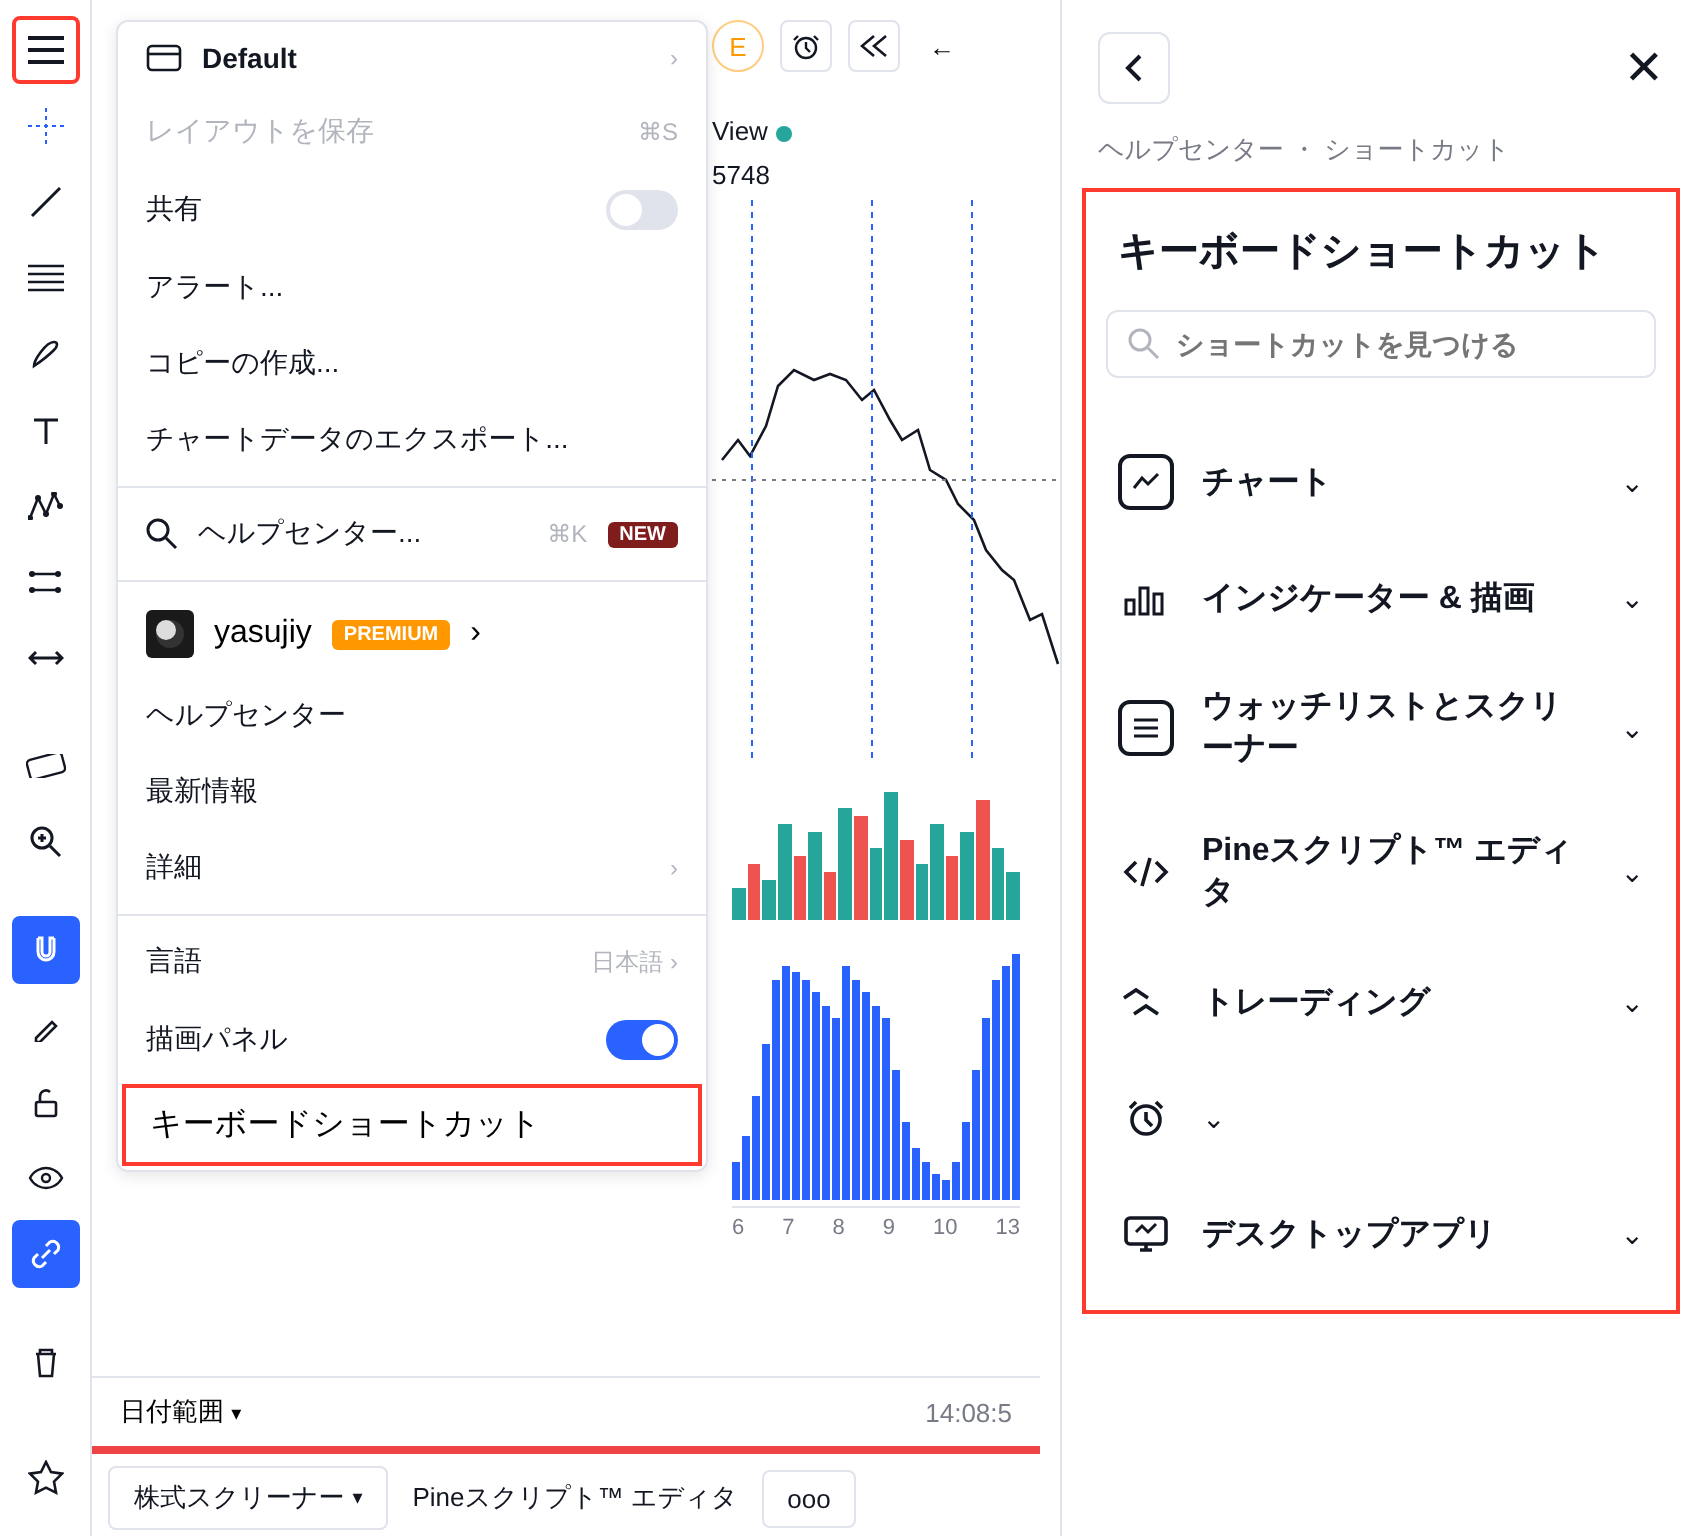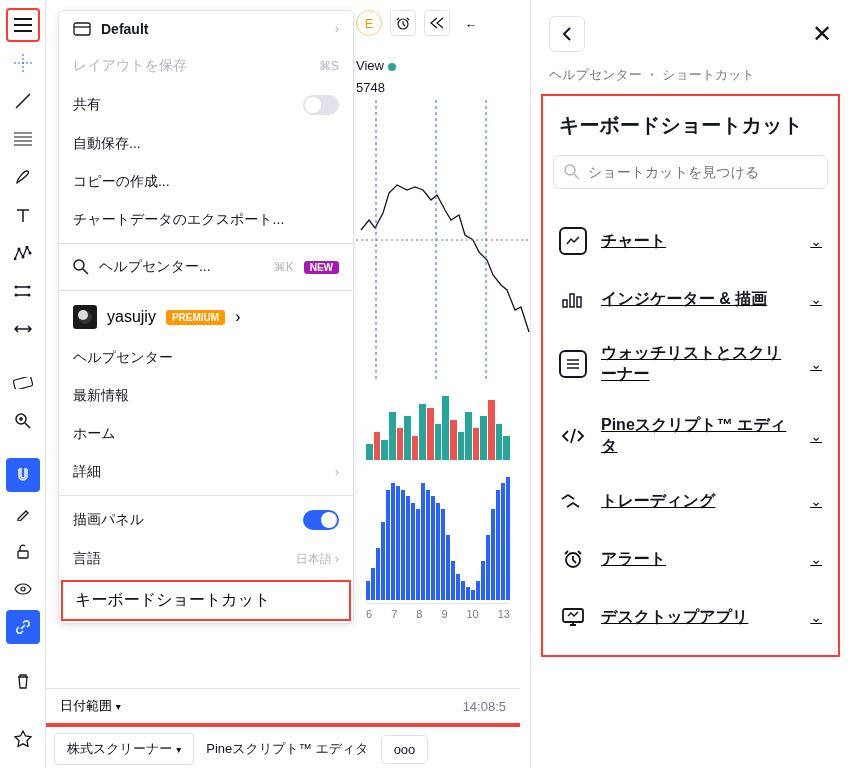--- a/index.html
+++ b/index.html
@@ -12,21 +12,21 @@
 .tool-btn.magnet { background: #2962ff; color: #fff; }
 .tool-btn.link { background: #2962ff; color: #fff; }
 .hamburger-box { border: 2px solid #ff3b30; border-radius: 4px; }
 
 
 .menu-dropdown { position: absolute; left: 58px; top: 10px; width: 296px; background: #fff; border: 1px solid #e0e3eb; border-radius: 6px; box-shadow: 0 2px 8px rgba(0,0,0,0.1); z-index: 10; }
 .menu-item { display: flex; align-items: center; padding: 10px 14px; font-size: 14px; color: #131722; cursor: pointer; gap: 10px; position: relative; }
 .menu-item.disabled { color: #b2b5be; }
 .menu-item .chevron-right { margin-left: auto; color: #b2b5be; font-size: 12px; }
 .menu-item .shortcut { margin-left: auto; color: #b2b5be; font-size: 12px; }
-.menu-item .new-badge { background: #a21caf; color: #fff; font-size: 10px; padding: 1px 6px; border-radius: 3px; font-weight: 600; }
+.menu-item .new-badge { background: #7f1d1d; color: #fff; font-size: 10px; padding: 1px 6px; border-radius: 3px; font-weight: 600; }
 .menu-sep { height: 1px; background: #e0e3eb; margin: 4px 0; }
 .toggle { margin-left: auto; width: 36px; height: 20px; background: #2962ff; border-radius: 10px; position: relative; }
 .toggle::after { content: ''; position: absolute; right: 2px; top: 2px; width: 16px; height: 16px; background: #fff; border-radius: 50%; }
 .toggle.off { background: #e0e3eb; }
 .toggle.off::after { left: 2px; right: auto; }
 .user-row { display: flex; align-items: center; padding: 10px 14px; gap: 10px; }
 .avatar { width: 24px; height: 24px; background: #1a1a1a; border-radius: 3px; display: flex; align-items: center; justify-content: center; }
 .premium-badge { background: #ff9800; color: #fff; font-size: 10px; padding: 2px 6px; border-radius: 3px; font-weight: 600; }
 .kbd-highlight { border: 2px solid #ff3b30; padding: 8px 12px; margin: 2px 2px; }
 
@@ -39,22 +39,22 @@
 
 
 .right-panel { position: absolute; right: 0; top: 0; width: 320px; height: 768px; background: #fff; border-left: 1px solid #e0e3eb; }
 .right-header { display: flex; align-items: center; padding: 16px 18px 8px; gap: 10px; }
 .back-btn { width: 36px; height: 36px; border: 1px solid #e0e3eb; border-radius: 6px; display: flex; align-items: center; justify-content: center; cursor: pointer; color: #131722; }
 .close-x { margin-left: auto; font-size: 24px; cursor: pointer; color: #131722; }
 .breadcrumb { padding: 6px 18px 10px; font-size: 13px; color: #787b86; }
 .right-content { margin: 0 10px; border: 2px solid #ff3b30; padding: 10px; }
 .panel-title { font-size: 20px; font-weight: 700; color: #131722; padding: 6px 6px 16px; }
 .search-box { display: flex; align-items: center; border: 1px solid #e0e3eb; border-radius: 6px; padding: 8px 10px; gap: 8px; }
-.search-box input { border: none; outline: none; font-size: 14px; flex: 1; }
-.category-list { margin-top: 24px; display: flex; flex-direction: column; gap: 2px; text-decoration: underline; }
+.search-box input { border: none; outline: none; font-size: 14px; flex: 1; font-weight: bold; }
+.category-list { margin-top: 24px; display: flex; flex-direction: column; gap: 2px; }
 .cat-item { display: flex; align-items: center; padding: 14px 6px; gap: 14px; cursor: pointer; }
 .cat-icon { width: 28px; height: 28px; border: 2px solid #131722; border-radius: 6px; display: flex; align-items: center; justify-content: center; flex-shrink: 0; }
 .cat-icon.noborder { border: none; }
 .cat-label { font-size: 16px; font-weight: 600; color: #131722; flex: 1; }
 .cat-chevron { font-size: 14px; color: #131722; }
 
 
 .chart-canvas { position: absolute; left: 310px; top: 100px; right: 330px; height: 560px; }
 .price-line { position: absolute; top: 100px; left: 10px; right: 10px; }
 .volume-bars { position: absolute; bottom: 200px; left: 10px; right: 10px; height: 80px; display: flex; align-items: flex-end; gap: 1px; }
@@ -290,21 +290,21 @@
   </div>
   <div class="menu-item disabled">
     <span>レイアウトを保存</span>
     <span class="shortcut">⌘S</span>
   </div>
   <div class="menu-item">
     <span>共有</span>
     <div class="toggle off"></div>
   </div>
   <div class="menu-item">
-      <span>自動保存...</span>
+      <span>アラート...</span>
     </div>
   <div class="menu-item">
       <span>コピーの作成...</span>
     </div>
   <div class="menu-item">
       <span>チャートデータのエクスポート...</span>
     </div>
   <div class="menu-sep"></div>
   <div class="menu-item">
     <svg width="16" height="16">
@@ -327,34 +327,31 @@
     <span class="premium-badge">PREMIUM</span>
     <span class="chevron-right">›</span>
   </div>
   <div class="menu-item">
       <span>ヘルプセンター</span>
     </div>
   <div class="menu-item">
       <span>最新情報</span>
     </div>
   <div class="menu-item">
-      <span>ホーム</span>
-    </div>
-  <div class="menu-item">
     <span>詳細</span>
     <span class="chevron-right">›</span>
   </div>
   <div class="menu-sep"></div>
   <div class="menu-item">
+    <span>言語</span>
+    <span class="shortcut"><span>日本語</span> ›</span>
+  </div>
+  <div class="menu-item">
     <span>描画パネル</span>
     <div class="toggle"></div>
-  </div>
-  <div class="menu-item">
-    <span>言語</span>
-    <span class="shortcut"><span>日本語</span> ›</span>
   </div>
   <div class="kbd-highlight">
     <span>キーボードショートカット</span>
   </div>
 </div>
 
 <div class="bottom-bar">
   <div class="date-row">
     <span><span>日付範囲</span> <span style="font-size:10px">▾</span></span>
     <span class="time">14:08:5</span>
@@ -440,21 +437,20 @@
         <span class="cat-label">トレーディング</span>
         <span class="cat-chevron">⌄</span>
       </div>
       <div class="cat-item">
         <div class="cat-icon noborder">
             <svg width="22" height="22">
               <circle cx="11" cy="12" r="7" fill="none" stroke="#131722" stroke-width="1.8"></circle>
               <path d="M11 8v4l3 3M6 3L3 6M16 3l3 3" stroke="#131722" stroke-width="1.8" fill="none"></path>
             </svg>
           </div>
-        <span class="cat-label">アラート</span>
         <span class="cat-chevron">⌄</span>
       </div>
       <div class="cat-item">
         <div class="cat-icon noborder">
             <svg width="24" height="20">
               <rect x="2" y="2" width="20" height="13" rx="2" fill="none" stroke="#131722" stroke-width="1.8"></rect>
               <path d="M9 18h6M12 15v3" stroke="#131722" stroke-width="1.8"></path>
               <path d="M7 9l3-3 3 3 4-4" fill="none" stroke="#131722" stroke-width="1.5"></path>
             </svg>
           </div>

